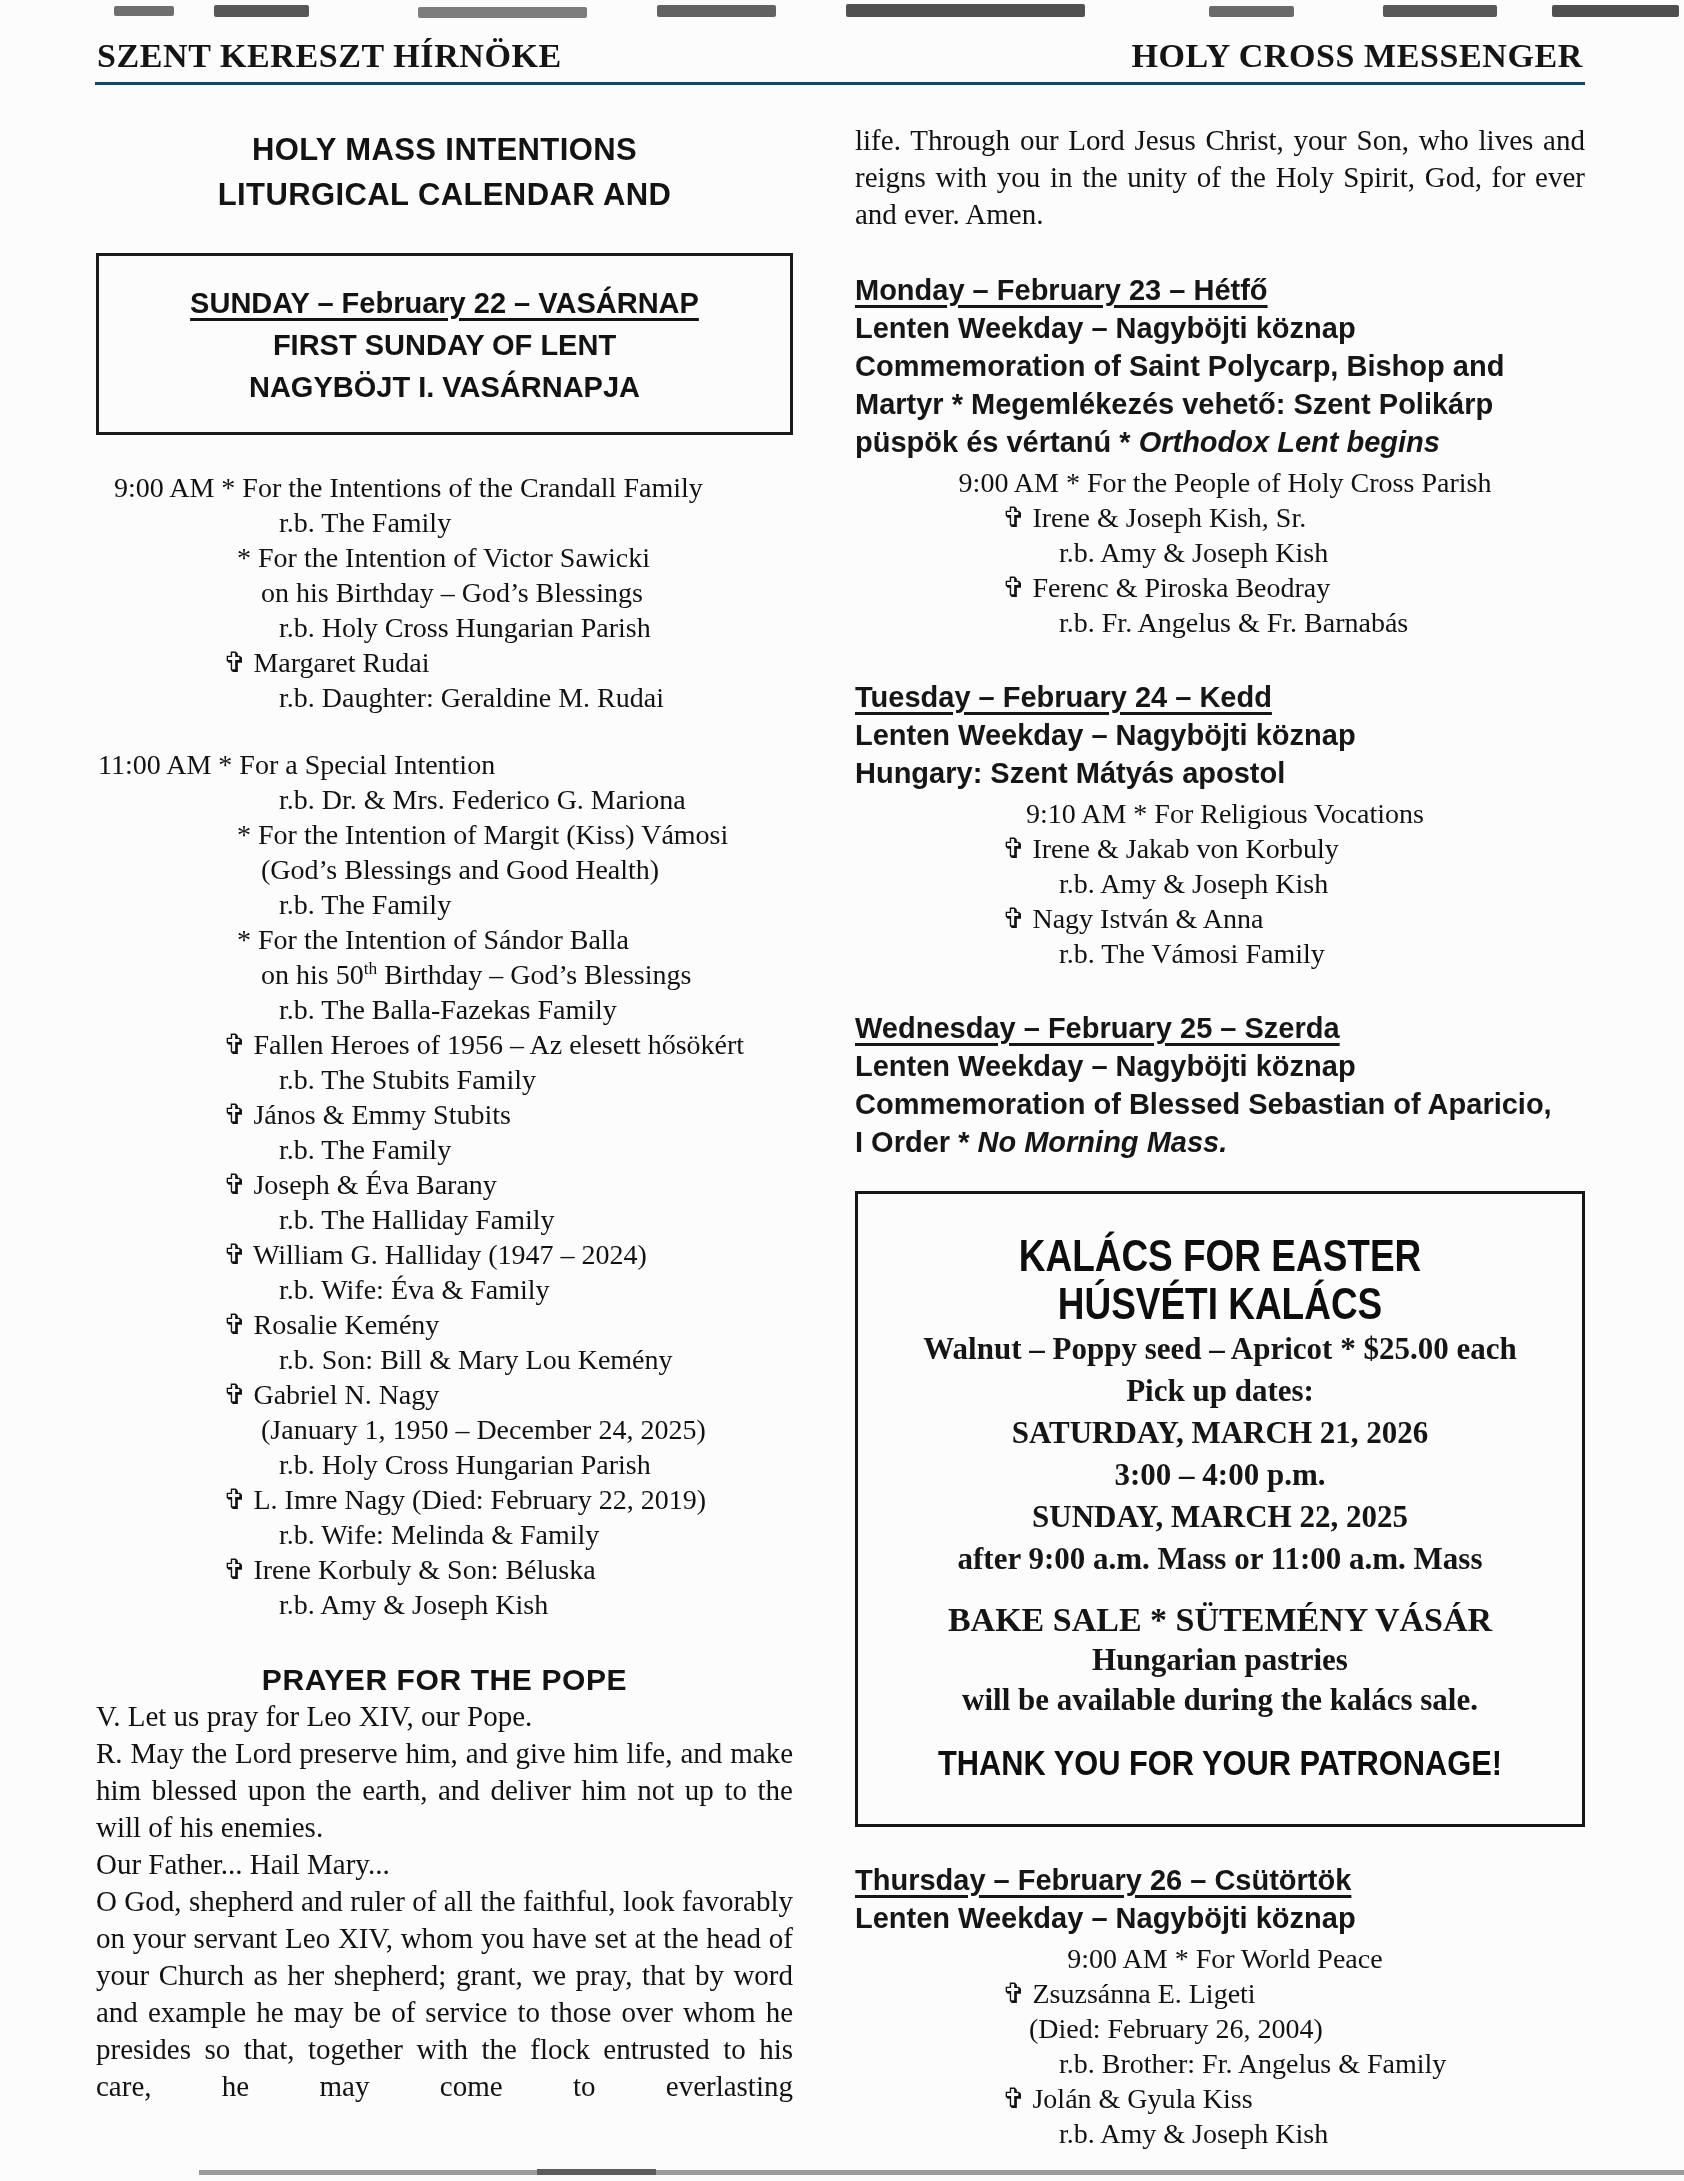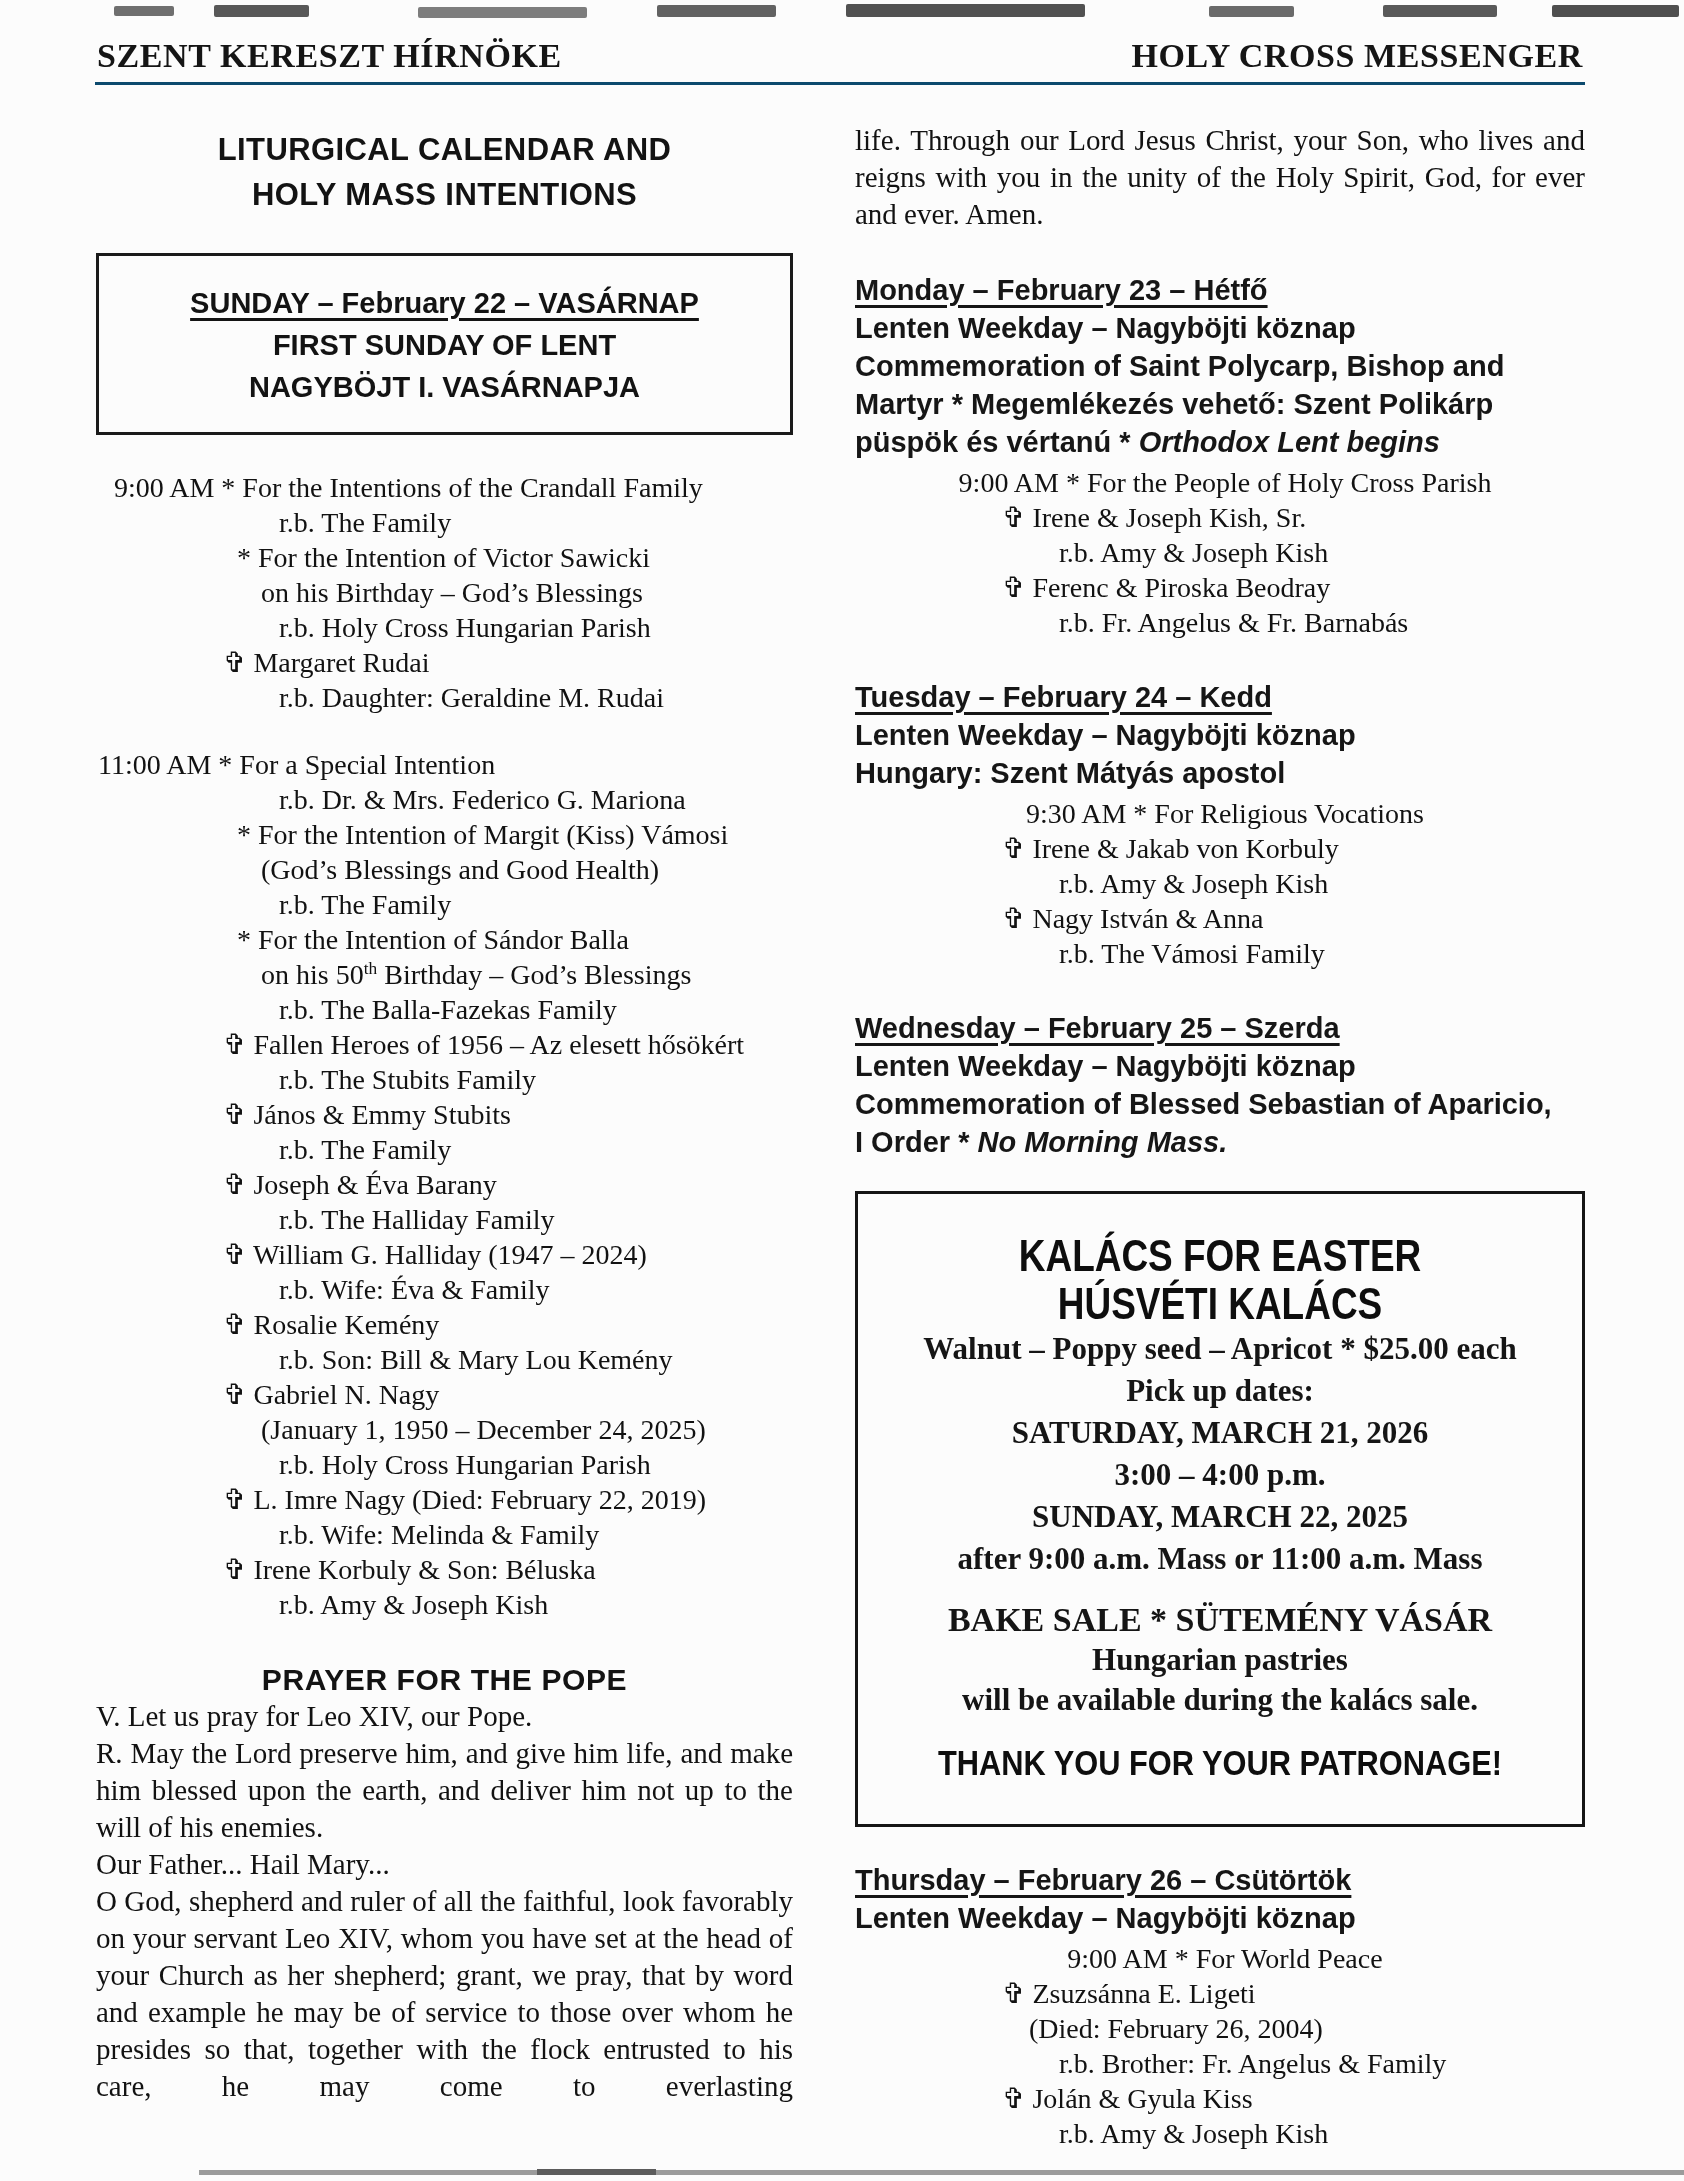--- a/index.html
+++ b/index.html
@@ -82,22 +82,22 @@
 
   <header class="hdr">
     <span>SZENT KERESZT HÍRNÖKE</span>
     <span>HOLY CROSS MESSENGER</span>
   </header>
 
   <div class="cols">
 
     <div class="col-left">
       <div class="col-title">
+        <div>HOLY MASS INTENTIONS</div>
         <div>LITURGICAL CALENDAR AND</div>
-        <div>HOLY MASS INTENTIONS</div>
       </div>
 
       <div class="sunday-box">
           <div class="line u"><span>SUNDAY – February 22 – VASÁRNAP</span></div>
           <div class="line"><span>FIRST SUNDAY OF LENT</span></div>
           <div class="line"><span>NAGYBÖJT I. VASÁRNAPJA</span></div>
         </div>
 
       <div class="mass m1">
           <div class="line time"><span>9:00 AM * For the Intentions of the Crandall Family</span></div>
@@ -167,21 +167,21 @@
           </div>
       </section>
 
       <section class="day">
         <div class="day-head">
             <div class="line u"><span>Tuesday – February 24 – Kedd</span></div>
             <div class="line"><span>Lenten Weekday – Nagyböjti köznap</span></div>
             <div class="line"><span>Hungary: Szent Mátyás apostol</span></div>
           </div>
         <div class="mass">
-            <div class="line time"><span>9:30 AM * For Religious Vocations</span></div>
+            <div class="line time"><span>9:10 AM * For Religious Vocations</span></div>
             <div class="line cross"><span>✞ Irene &amp; Jakab von Korbuly</span></div>
             <div class="line rb"><span>r.b. Amy &amp; Joseph Kish</span></div>
             <div class="line cross"><span>✞ Nagy István &amp; Anna</span></div>
             <div class="line rb"><span>r.b. The Vámosi Family</span></div>
           </div>
       </section>
 
       <section class="day">
         <div class="day-head">
             <div class="line u"><span>Wednesday – February 25 – Szerda</span></div>

